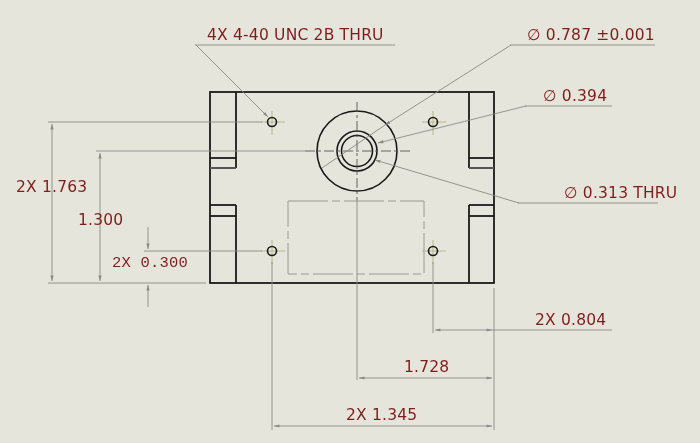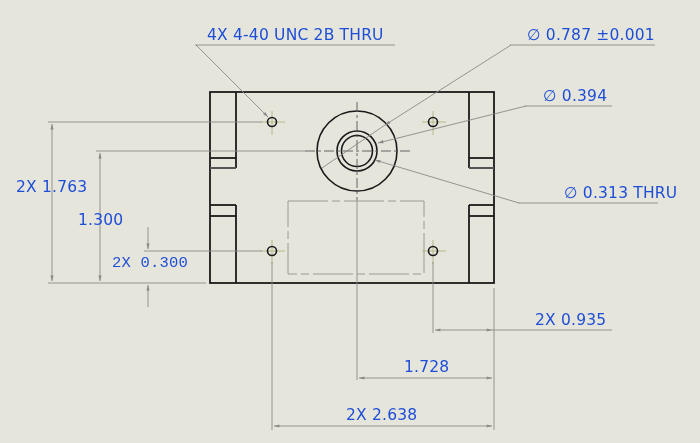--- a/index.html
+++ b/index.html
@@ -1,18 +1,18 @@
 <!DOCTYPE html>
 <html><head>
 <meta charset="utf-8">
 <style>
   html, body { margin:0; padding:0; }
   body { width:700px; height:443px; background:#e6e5dc; overflow:hidden; position:relative; font-family:"DejaVu Sans", sans-serif; }
   svg { position:absolute; left:0; top:0; }
-  .lbl { position:absolute; font-size:15.5px; color:#1d4ed8; white-space:nowrap; letter-spacing:0.2px; line-height:1; }
+  .lbl { position:absolute; font-size:15.5px; color:#7f1d1d; white-space:nowrap; letter-spacing:0.2px; line-height:1; }
 </style>
 </head>
 <body>
 
 <svg width="700" height="443" viewBox="0 0 700 443" xmlns="http://www.w3.org/2000/svg">
   <defs>
     <marker id="arr" viewBox="0 0 10 10" refX="10" refY="5" markerWidth="9" markerHeight="6" orient="auto-start-reverse">
       <path d="M0,2 L10,5 L0,8 Z" fill="#8a8a86"></path>
     </marker>
   </defs>
@@ -102,15 +102,15 @@
 </svg>
 
 <div class="lbl" style="left:207px;top:28px;">4X 4-40 UNC 2B THRU</div>
 <div class="lbl" style="left:527px;top:28px;">∅ 0.787 ±0.001</div>
 <div class="lbl" style="left:543px;top:89px;">∅ 0.394</div>
 <div class="lbl" style="left:540px;top:186px;margin-left:24px;">∅ 0.313 THRU</div>
 
 <div class="lbl" style="left:16px;top:180px;">2X 1.763</div>
 <div class="lbl" style="left:78px;top:213px;">1.300</div>
 <div class="lbl" style="left:112px;top:256px;font-family:Liberation Mono, monospace;">2X 0.300</div>
-<div class="lbl" style="left:535px;top:313px;">2X 0.935</div>
+<div class="lbl" style="left:535px;top:313px;">2X 0.804</div>
 <div class="lbl" style="left:404px;top:360px;">1.728</div>
-<div class="lbl" style="left:346px;top:408px;">2X 2.638</div>
+<div class="lbl" style="left:346px;top:408px;">2X 1.345</div>
 
 </body></html>

